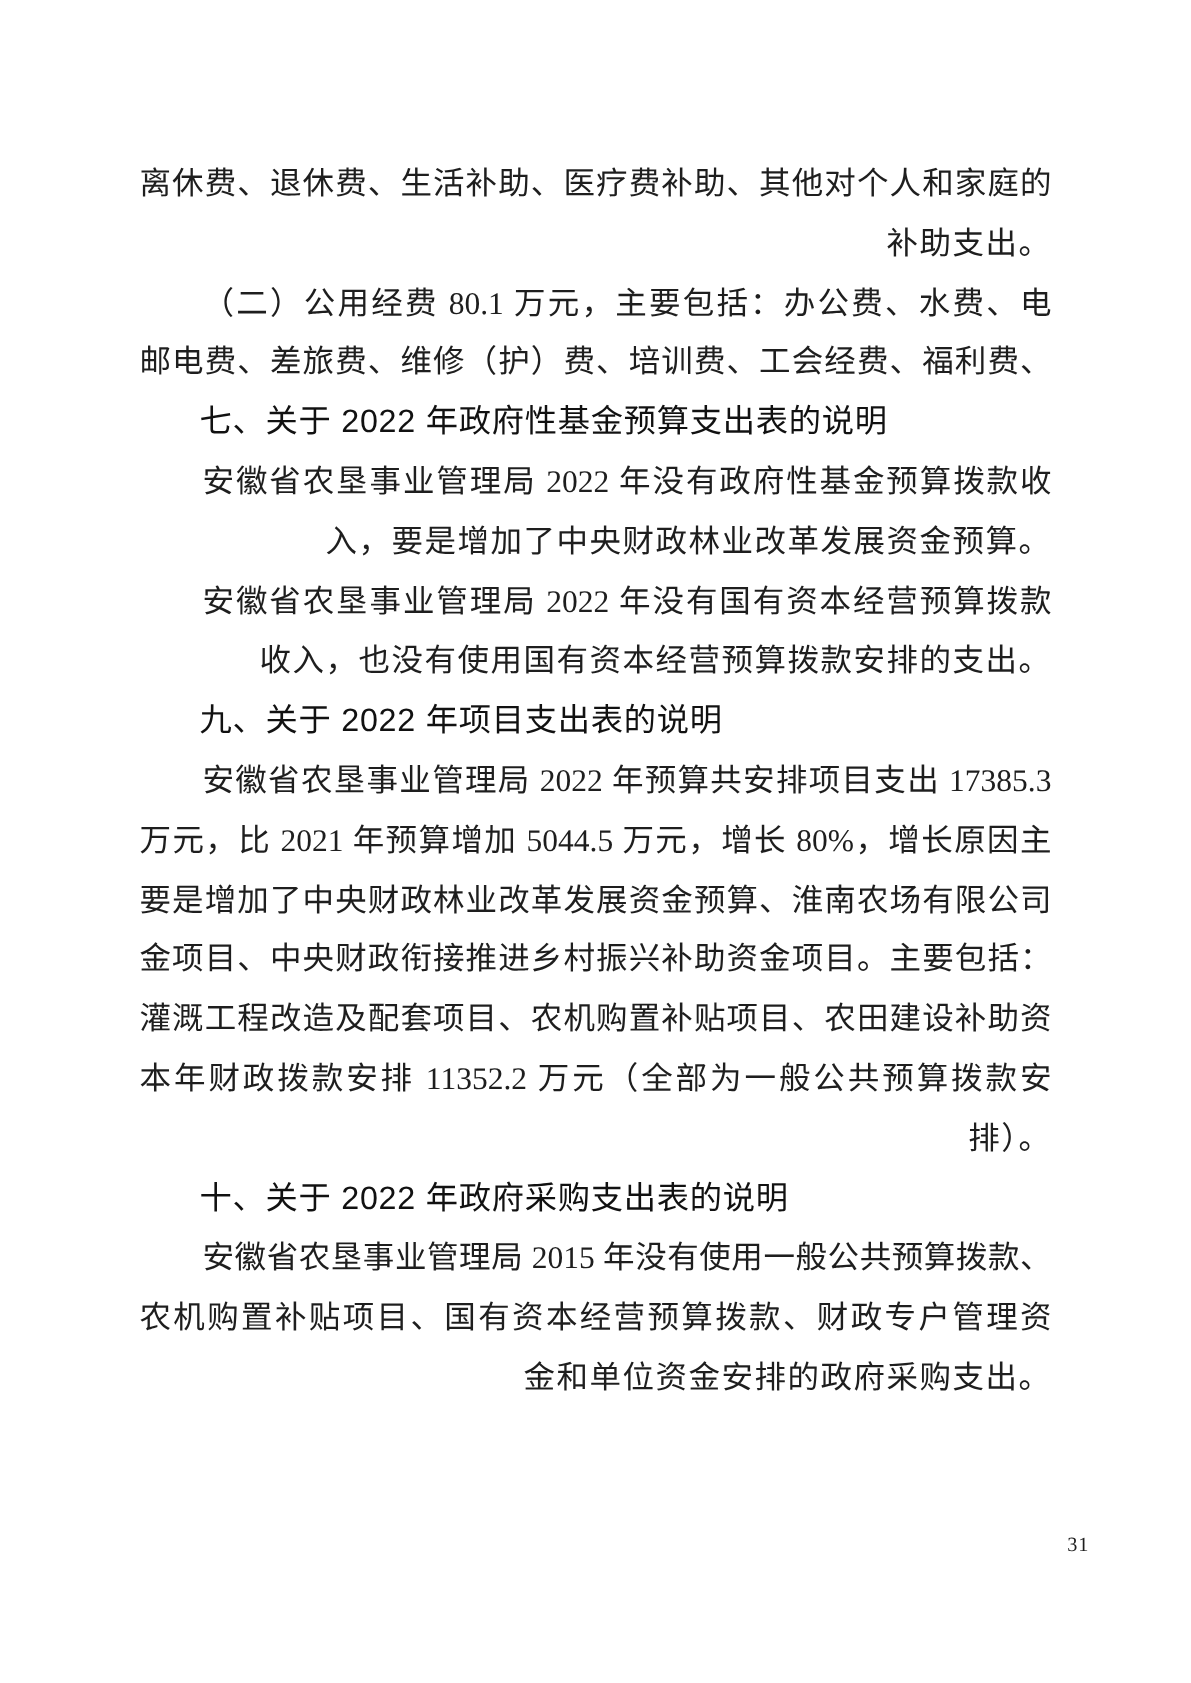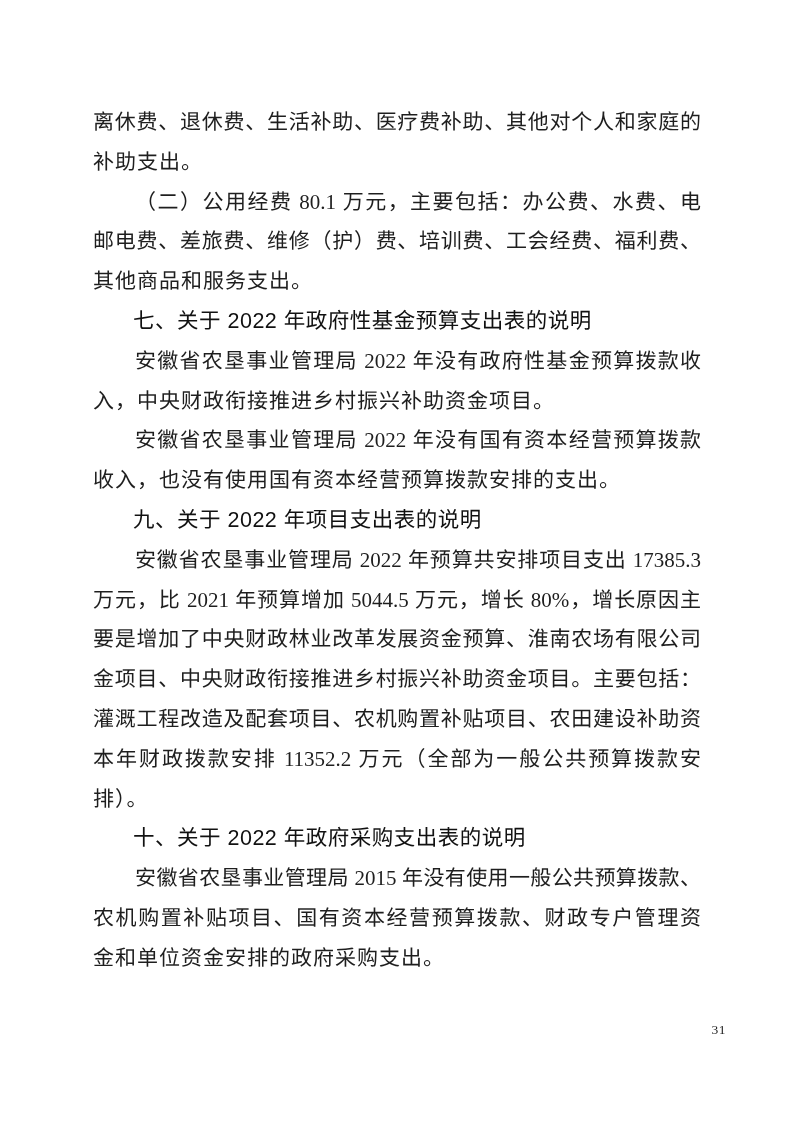--- a/index.html
+++ b/index.html
@@ -36,21 +36,21 @@
   }
   
   .j {
     letter-spacing: 0;
     text-align: justify;
     text-align-last: justify;
     text-justify: inter-character;
   }
   
   .end {
-    text-align: left;
+    text-align: right;
     white-space: nowrap;
   }
   
   .ind {
     text-indent: 42px;
   }
   
   .h {
     font-family: "Liberation Sans", "DejaVu Sans", sans-serif;
     font-weight: 400;
@@ -74,24 +74,23 @@
 </style>
 </head>
 <body>
 
 <div class="page">
   <main class="text-block">
     <div class="line j">离休费、退休费、生活补助、医疗费补助、其他对个人和家庭的</div>
     <div class="line end">补助支出。</div>
     <div class="line j ind">（二）公用经费 80.1 万元，主要包括：办公费、水费、电费、</div>
     <div class="line j">邮电费、差旅费、维修（护）费、培训费、工会经费、福利费、</div>
-    <div class="line end">其他商品和服务支出。</div>
     <div class="line h">七、关于 2022 年政府性基金预算支出表的说明</div>
     <div class="line j ind">安徽省农垦事业管理局 2022 年没有政府性基金预算拨款收</div>
-    <div class="line end">入，中央财政衔接推进乡村振兴补助资金项目。</div>
+    <div class="line end">入，要是增加了中央财政林业改革发展资金预算。</div>
     <div class="line j ind">安徽省农垦事业管理局 2022 年没有国有资本经营预算拨款</div>
     <div class="line end">收入，也没有使用国有资本经营预算拨款安排的支出。</div>
     <div class="line h">九、关于 2022 年项目支出表的说明</div>
     <div class="line j ind">安徽省农垦事业管理局 2022 年预算共安排项目支出 17385.3</div>
     <div class="line j">万元，比 2021 年预算增加 5044.5 万元，增长 80%，增长原因主</div>
     <div class="line j">要是增加了中央财政林业改革发展资金预算、淮南农场有限公司</div>
     <div class="line j">金项目、中央财政衔接推进乡村振兴补助资金项目。主要包括：</div>
     <div class="line j">灌溉工程改造及配套项目、农机购置补贴项目、农田建设补助资</div>
     <div class="line j">本年财政拨款安排 11352.2 万元（全部为一般公共预算拨款安</div>
     <div class="line end">排）。</div>

